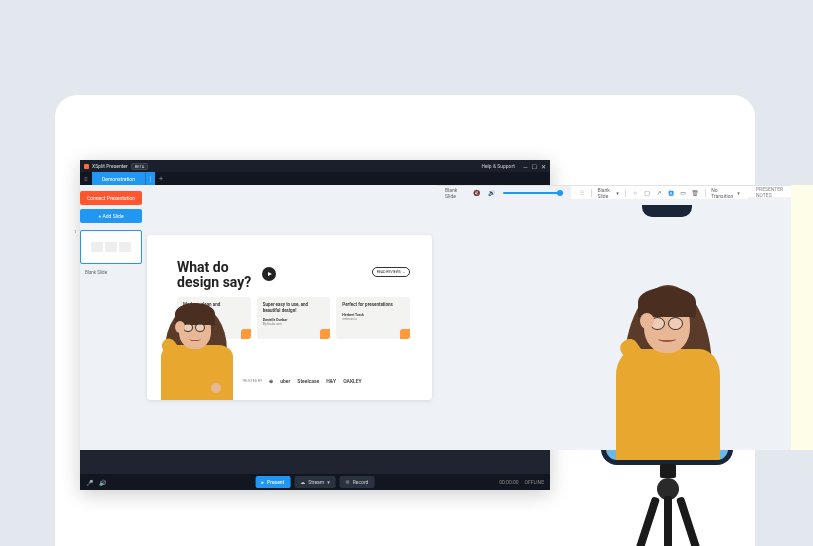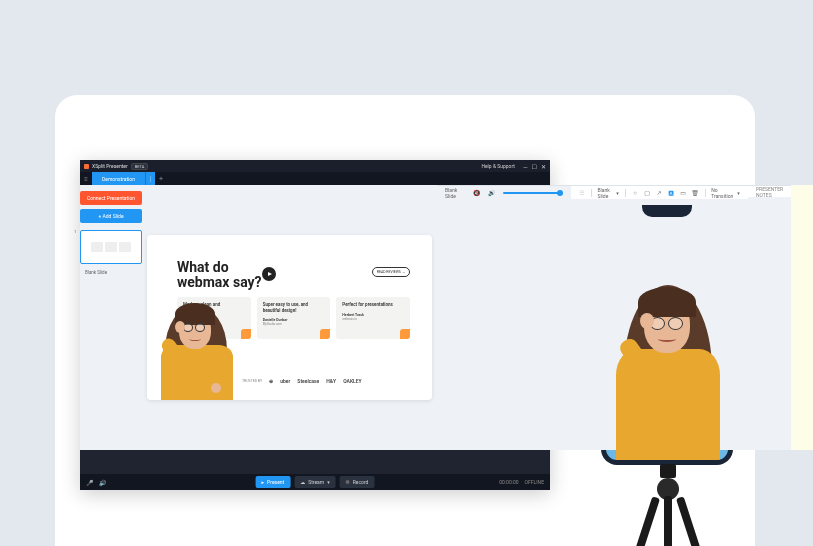--- a/index.html
+++ b/index.html
@@ -201,21 +201,21 @@
             </div>
         </div>
       </div>
       <div class="thumb-label">Blank Slide</div>
     </div>
 
     <div class="center">
       <div class="canvas">
         <div class="slide">
           <div class="slide-title">
-            <span>What do</span><br><span>webmax say?</span>
+            <span>What do</span><br><span>design say?</span>
           </div>
           <div class="play-dot"></div>
           <div class="reviews-btn">READ REVIEWS →</div>
           <div class="testimonials">
             <div class="testimonial">
               <div class="quote">Modern, clean and</div>
               <div class="corner"></div>
             </div>
             <div class="testimonial">
               <div class="quote">Super easy to use, and beautiful design!</div>

